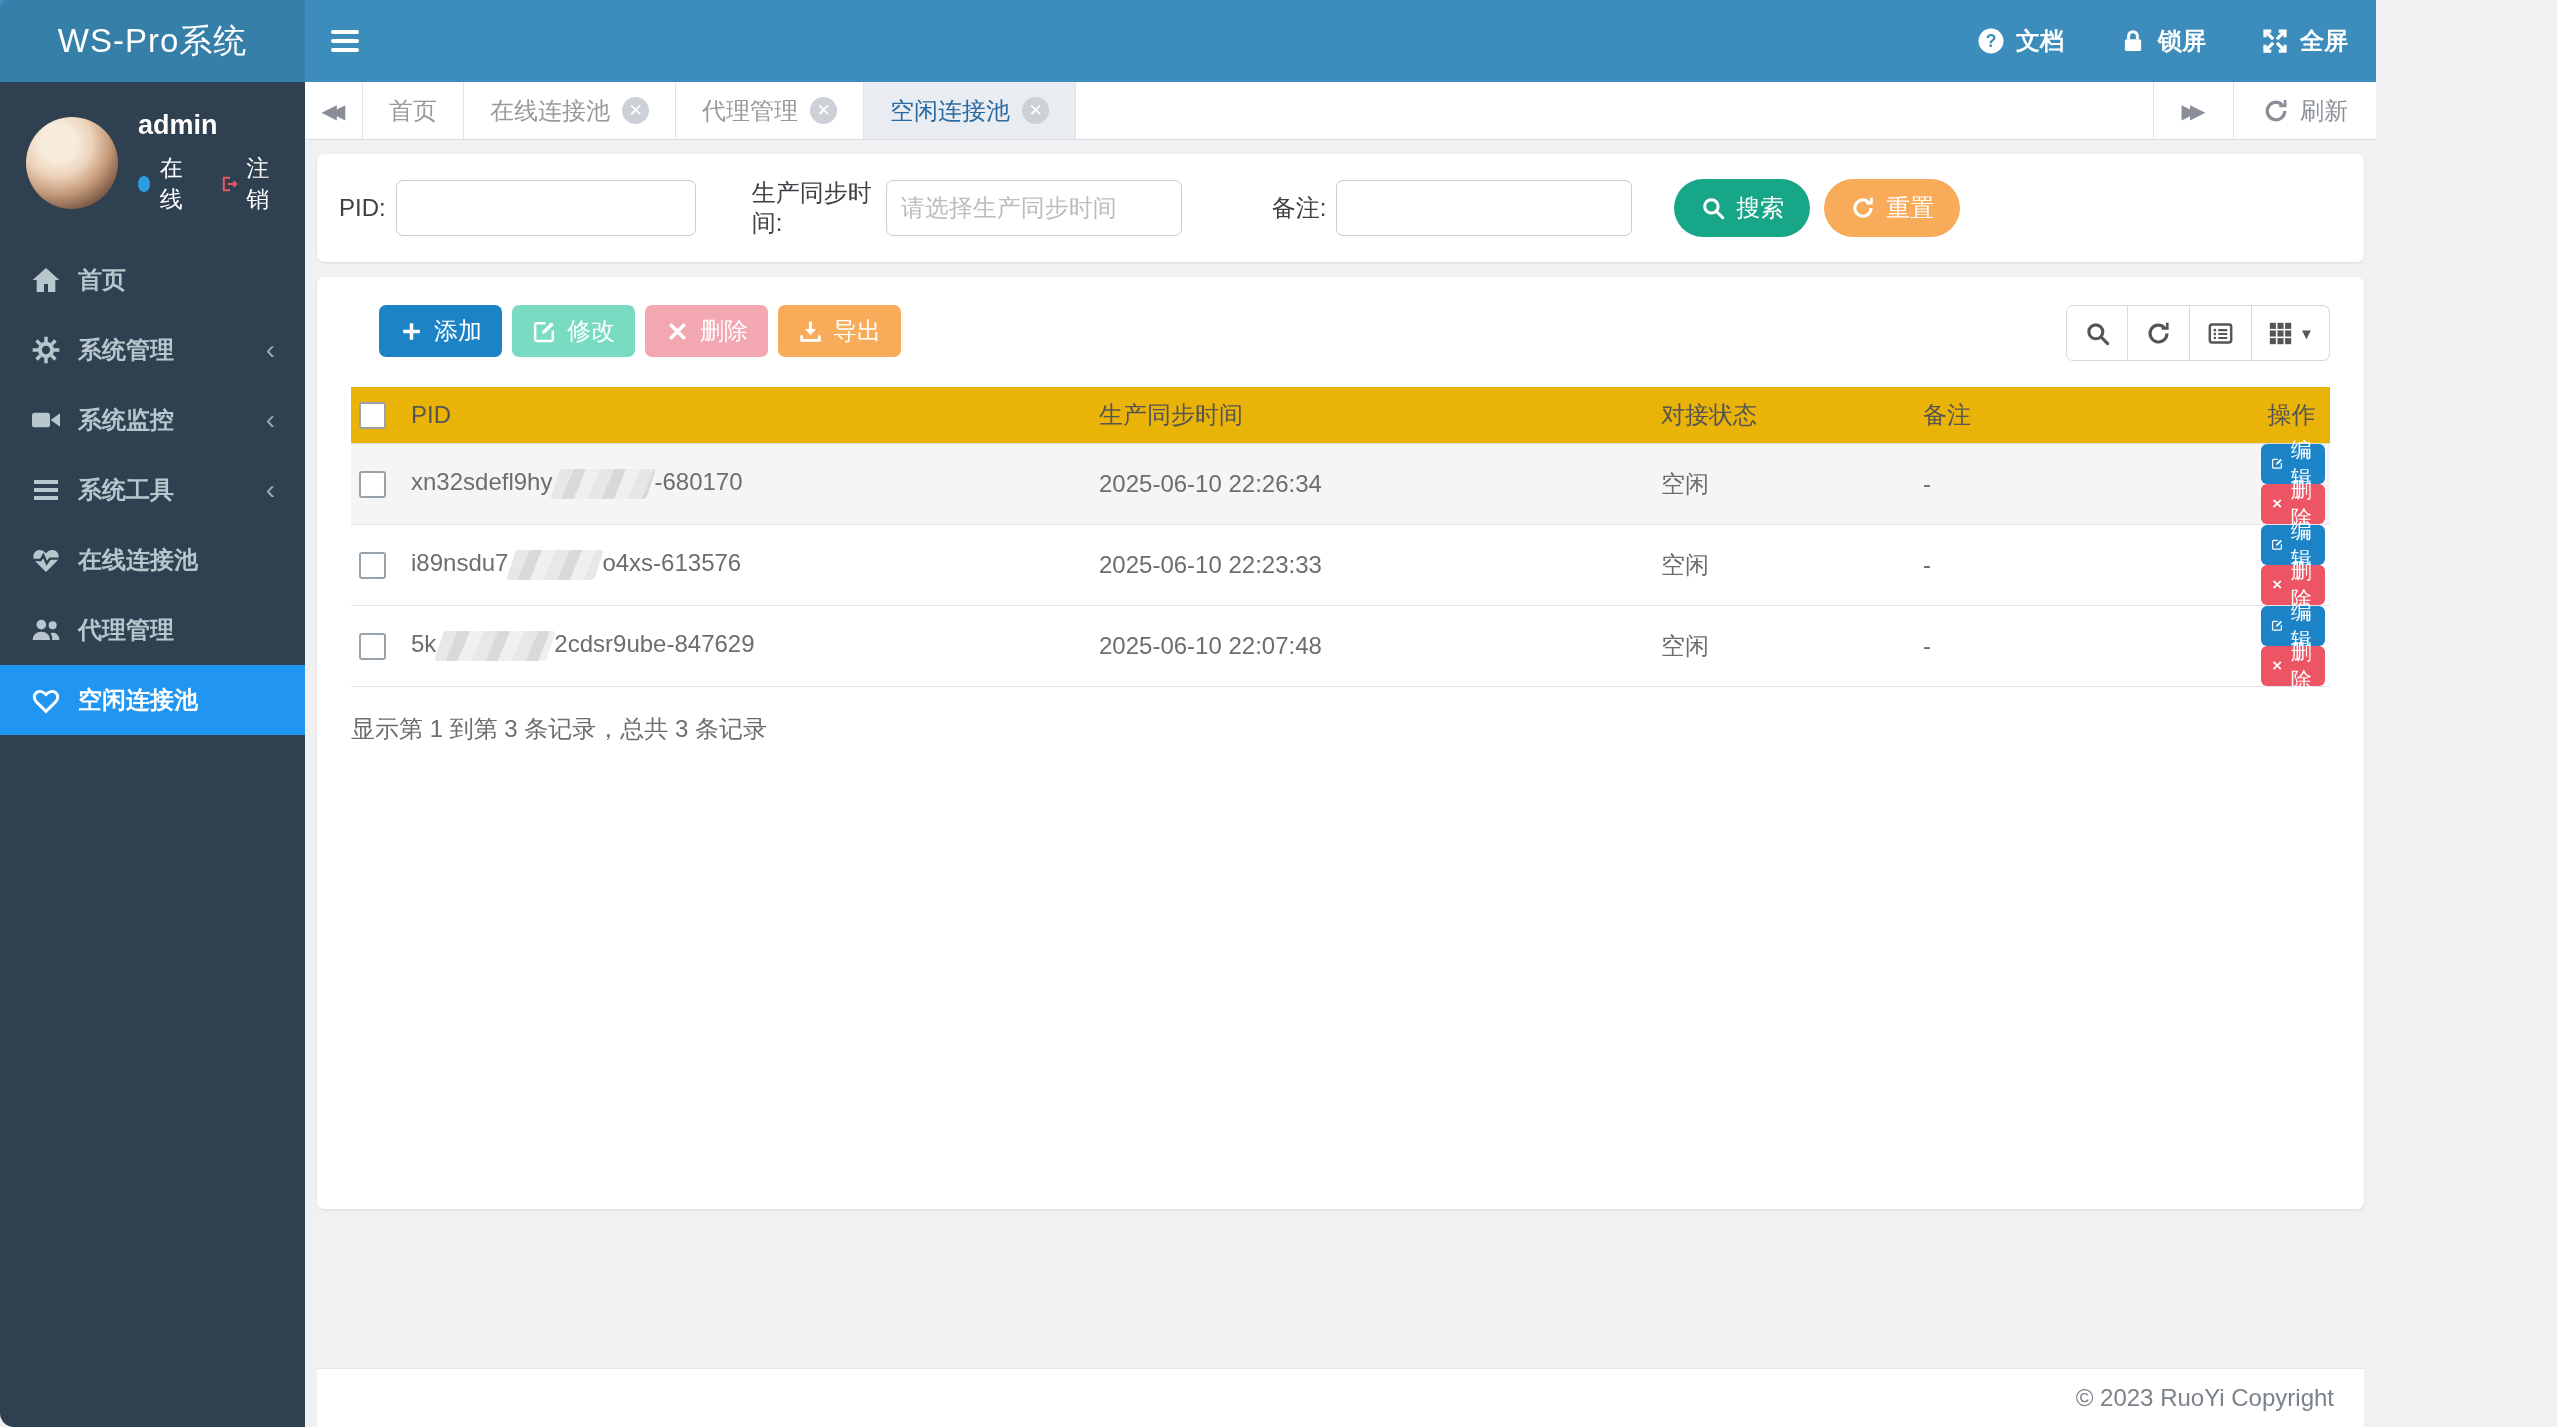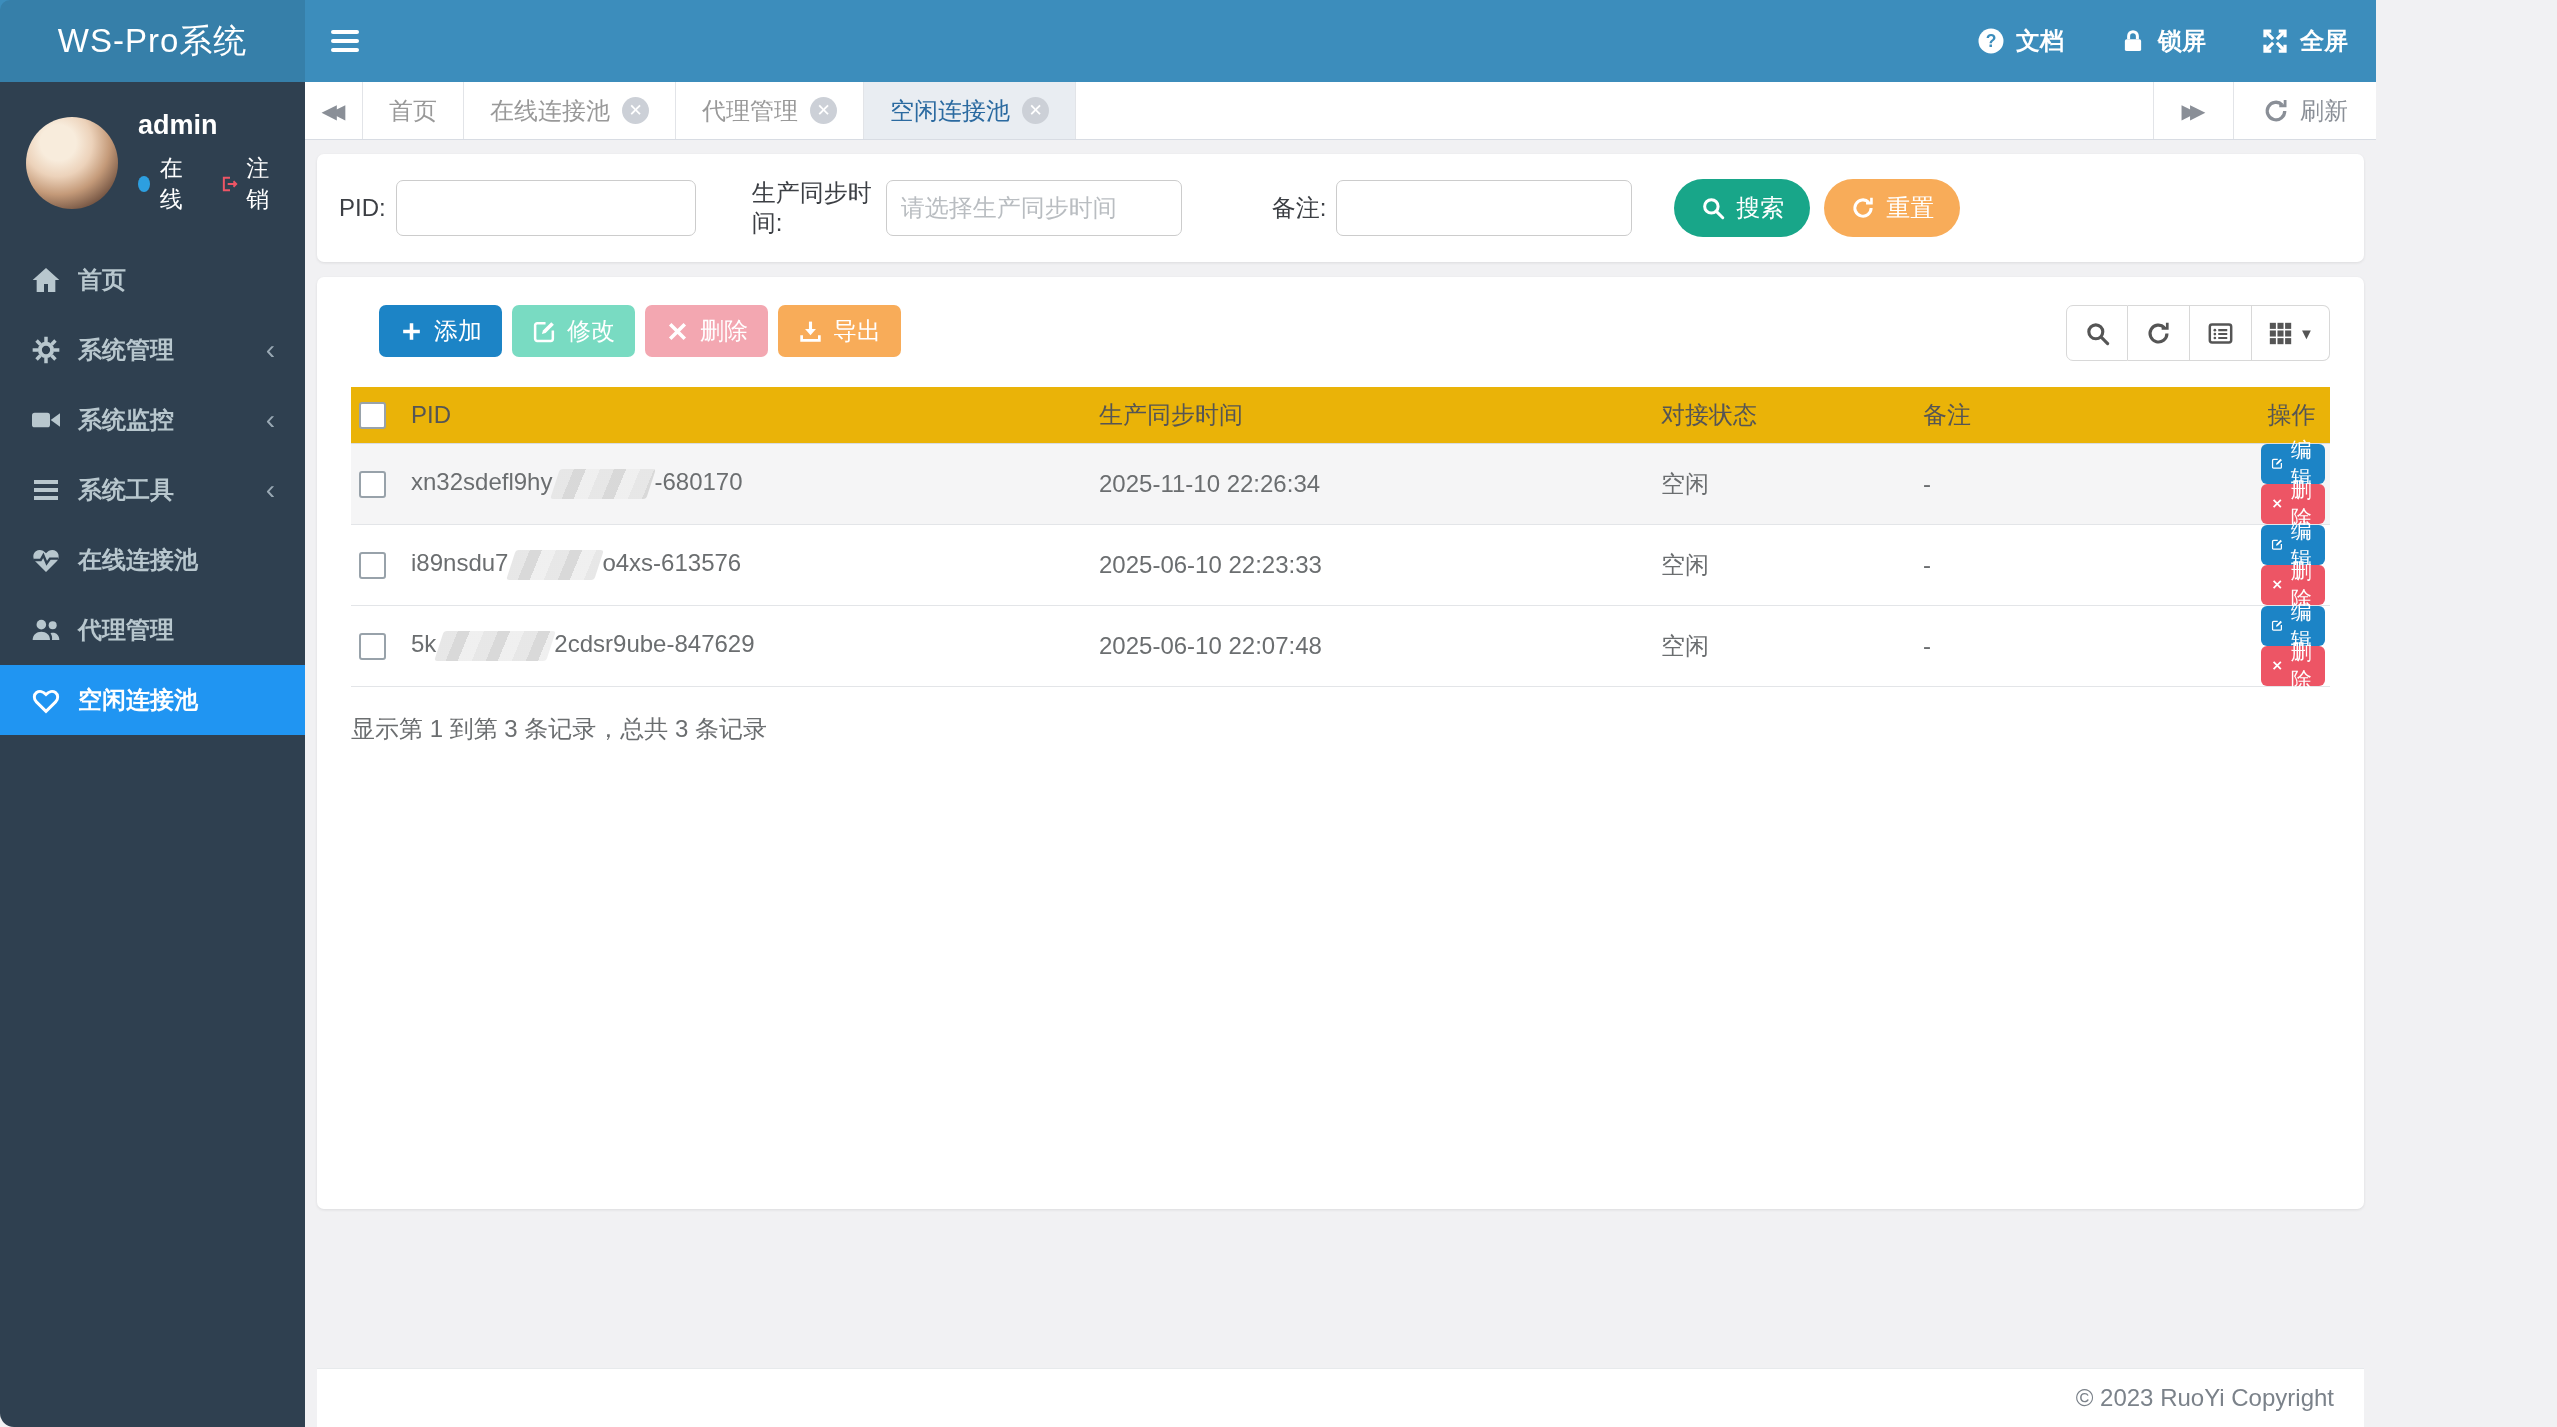--- a/index.html
+++ b/index.html
@@ -494,21 +494,21 @@
                 <th>生产同步时间</th>
                 <th>对接状态</th>
                 <th>备注</th>
                 <th class="op">操作</th>
               </tr>
             </thead>
             <tbody>
               <tr class="shaded">
                 <td><span class="ckbox"></span></td>
                 <td><span>xn32sdefl9hy</span><span class="redact r1"></span><span>-680170</span></td>
-                <td>2025-11-10 22:26:34</td>
+                <td>2025-06-10 22:26:34</td>
                 <td>空闲</td>
                 <td>-</td>
                 <td class="op">
                   <button class="rbtn edit">
                       <span class="ic">
                         <svg>
                           <use href="#i-pencilsq"></use>
                         </svg>
                       </span>
                       <span>编辑</span>

